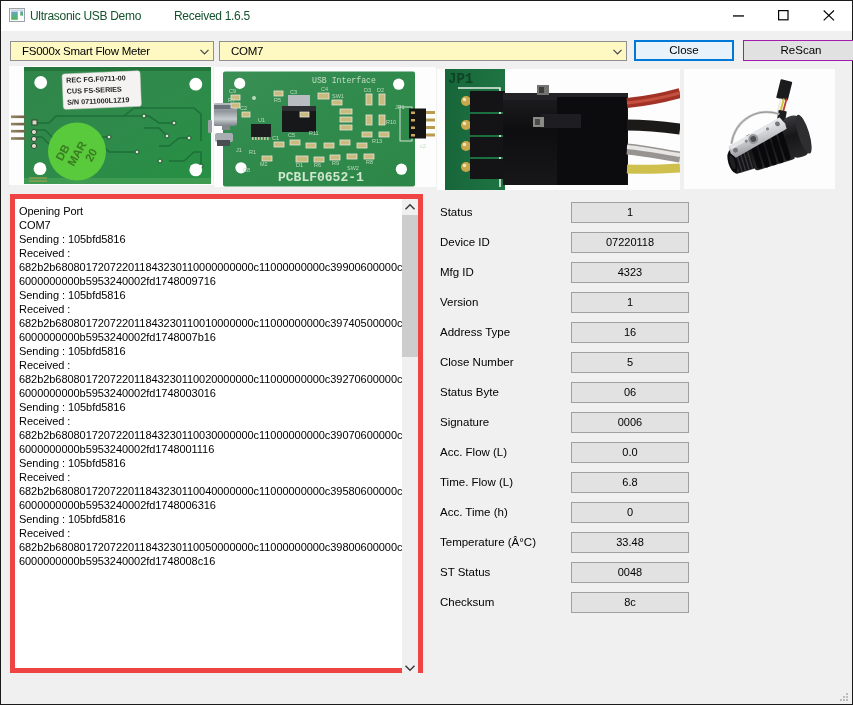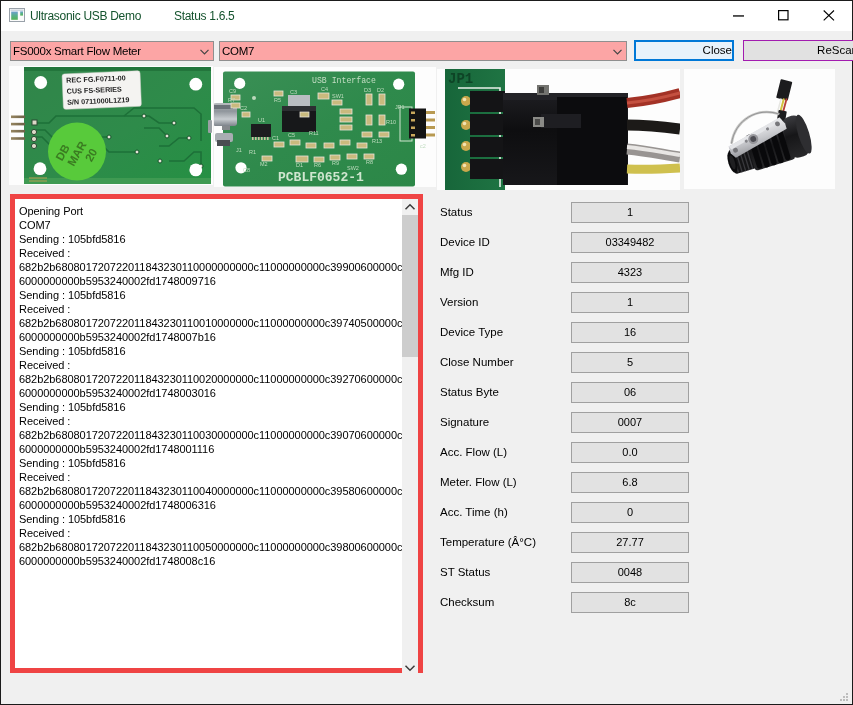--- a/index.html
+++ b/index.html
@@ -1,22 +1,22 @@
 <!DOCTYPE html>
 <html><head><meta charset="utf-8"><style>
 *{margin:0;padding:0;box-sizing:border-box}
 html,body{width:853px;height:705px;overflow:hidden}
 body{font-family:"Liberation Sans",sans-serif;background:#f0f0f0;position:relative}
 .win{position:absolute;left:0;top:0;width:853px;height:705px;border:1px solid #1b1b1b;background:#f0f0f0}
 .titlebar{position:absolute;left:1px;top:1px;width:851px;height:30px;background:#ffffff}
 .ttext{position:absolute;top:9px;font-size:12px;color:#14532d;letter-spacing:-0.3px}
 .wbtn{position:absolute;top:0}
-.combo{position:absolute;top:41px;height:20px;background:#fca5a5;border:1px solid #8f8f8f;font-size:11.5px;color:#000;line-height:18px;padding-left:2px;letter-spacing:-0.25px}
+.combo{position:absolute;top:41px;height:20px;background:#fef9c3;border:1px solid #8f8f8f;font-size:11.5px;color:#000;line-height:18px;padding-left:11px;letter-spacing:-0.25px}
 .chev{position:absolute;top:7px;right:4px;width:9px;height:6px}
-.btn{position:absolute;top:40px;height:21px;font-size:11.5px;color:#000;text-align:right;line-height:19px}
+.btn{position:absolute;top:40px;height:21px;font-size:11.5px;color:#000;text-align:center;line-height:19px}
 .photo{position:absolute;background:#fff}
 .logbox{position:absolute;left:10px;top:194px;width:413px;height:479px;background:#fff;border:5px solid #ef4444}
 .logtext{position:absolute;left:4px;top:5px;font-size:11px;line-height:14px;color:#000;white-space:pre;letter-spacing:-0.06px}
 .sbar{position:absolute;right:0;top:0;width:16px;height:477px;background:#f0f0f0}
 .sthumb{position:absolute;left:0;top:16px;width:16px;height:142px;background:#cdcdcd}
 .sarr{position:absolute;left:0;width:16px;height:17px;background:#f0f0f0}
 .flabel{position:absolute;left:440px;font-size:11.5px;color:#000}
 .fbox{position:absolute;left:571px;width:118px;height:21px;background:#e2e2e2;border:1px solid #a0a0a0;font-size:11px;color:#000;text-align:center;line-height:19px}
 </style></head>
 <body>
@@ -30,21 +30,21 @@
 <rect x="11.2" y="3.4" width="2.8" height="4.2" fill="url(#icg)"></rect>
 <defs>
       <linearGradient id="icg" x1="0" y1="0" x2="0" y2="1">
 <stop offset="0" stop-color="#6f9fd0"></stop>
         <stop offset="0.5" stop-color="#58b08a"></stop>
         <stop offset="1" stop-color="#55b356"></stop>
       </linearGradient>
     </defs>
 </svg>
 <div class="ttext" style="left:30px">Ultrasonic USB Demo</div>
-<div class="ttext" style="left:174px">Status 1.6.5</div>
+<div class="ttext" style="left:174px">Received 1.6.5</div>
 
 <svg class="wbtn" style="left:733px;top:15px" width="11" height="2" viewBox="0 0 11 2">
     <rect width="11" height="1.3" y="0.3" fill="#000"></rect>
   </svg>
 <svg class="wbtn" style="left:778px;top:10px" width="11" height="11" viewBox="0 0 11 11">
     <rect x="0.6" y="0.6" width="9.4" height="9.2" fill="none" stroke="#000" stroke-width="1.2"></rect>
   </svg>
 <svg class="wbtn" style="left:823px;top:10px" width="12" height="11" viewBox="0 0 12 11">
     <path d="M0.7,0.5 L11,10.3 M11,0.5 L0.7,10.3" stroke="#000" stroke-width="1.1" fill="none"></path>
   </svg>
@@ -411,41 +411,41 @@
 <div class="sarr" style="bottom:0"><svg width="16" height="17" viewBox="0 0 16 17">
           <path d="M3.5,6.8 L8,11.2 L12.5,6.8" stroke="#3b3b3b" stroke-width="1.5" fill="none"></path>
         </svg></div>
 </div>
 </div>
 
 <div id="fields">
     <div class="flabel" style="top:205.5px">Status</div>
     <div class="fbox" style="top:202px">1</div>
     <div class="flabel" style="top:235.5px">Device ID</div>
-    <div class="fbox" style="top:232px">03349482</div>
+    <div class="fbox" style="top:232px">07220118</div>
     <div class="flabel" style="top:265.5px">Mfg ID</div>
     <div class="fbox" style="top:262px">4323</div>
     <div class="flabel" style="top:295.5px">Version</div>
     <div class="fbox" style="top:292px">1</div>
-    <div class="flabel" style="top:325.5px">Device Type</div>
+    <div class="flabel" style="top:325.5px">Address Type</div>
     <div class="fbox" style="top:322px">16</div>
     <div class="flabel" style="top:355.5px">Close Number</div>
     <div class="fbox" style="top:352px">5</div>
     <div class="flabel" style="top:385.5px">Status Byte</div>
     <div class="fbox" style="top:382px">06</div>
     <div class="flabel" style="top:415.5px">Signature</div>
-    <div class="fbox" style="top:412px">0007</div>
+    <div class="fbox" style="top:412px">0006</div>
     <div class="flabel" style="top:445.5px">Acc. Flow (L)</div>
     <div class="fbox" style="top:442px">0.0</div>
-    <div class="flabel" style="top:475.5px">Meter. Flow (L)</div>
+    <div class="flabel" style="top:475.5px">Time. Flow (L)</div>
     <div class="fbox" style="top:472px">6.8</div>
     <div class="flabel" style="top:505.5px">Acc. Time (h)</div>
     <div class="fbox" style="top:502px">0</div>
     <div class="flabel" style="top:535.5px">Temperature (Â°C)</div>
-    <div class="fbox" style="top:532px">27.77</div>
+    <div class="fbox" style="top:532px">33.48</div>
     <div class="flabel" style="top:565.5px">ST Status</div>
     <div class="fbox" style="top:562px">0048</div>
     <div class="flabel" style="top:595.5px">Checksum</div>
     <div class="fbox" style="top:592px">8c</div>
   </div>
 
 <svg style="position:absolute;left:839px;top:692px" width="10" height="10" viewBox="0 0 10 10">
 <g fill="#bdbdbd">
       <rect x="7" y="1" width="2" height="2"></rect>
       <rect x="4" y="4" width="2" height="2"></rect>

